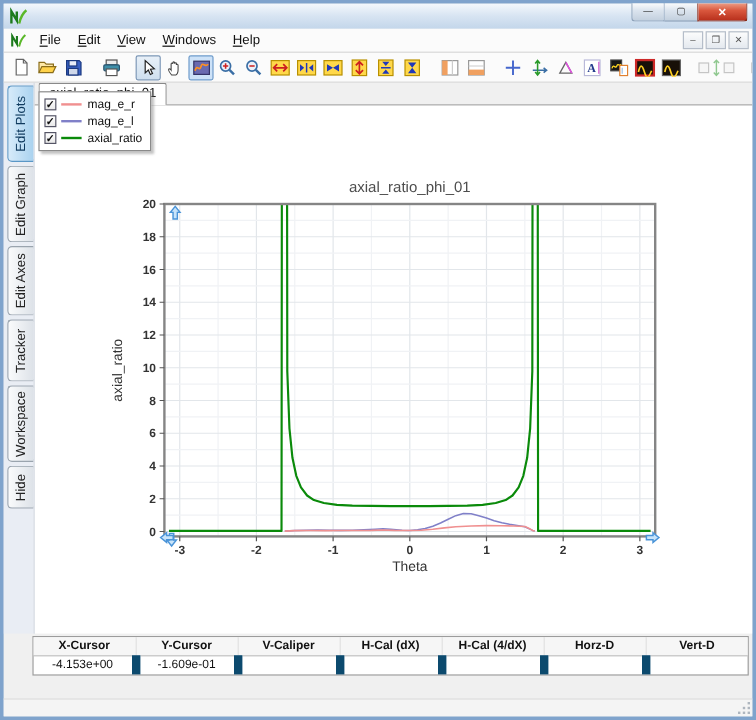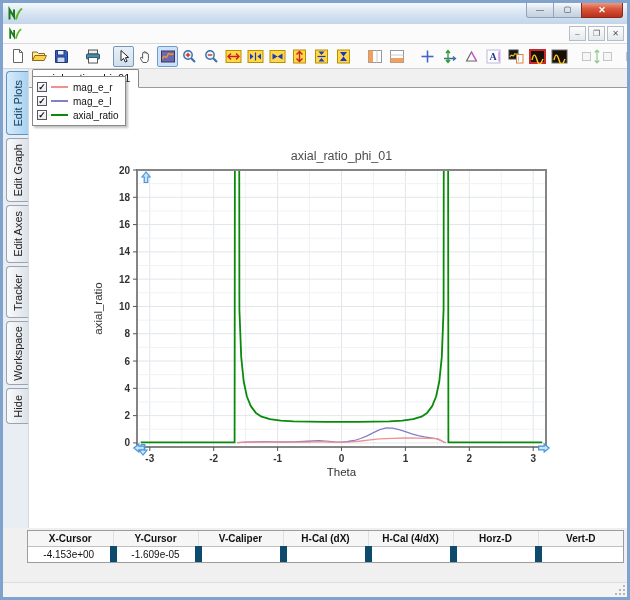--- a/index.html
+++ b/index.html
@@ -81,20 +81,21 @@
     </div>
   </div>
 
   <div class="menubar">
     <span class="mdi-logo">
       <svg width="14" height="14" viewBox="0 0 16 16">
         <path d="M2.5 13.5 V3.5 L7 11 V3.5" stroke="#1c7a1c" stroke-width="2" fill="none"></path>
         <path d="M9 13.5 C10.5 7 12.5 4.5 15 2.5" stroke="#5ab82a" stroke-width="2" fill="none"></path>
       </svg>
     </span>
+    <span id="menu-items"><span class="menu-item"><u>F</u>ile</span><span class="menu-item"><u>E</u>dit</span><span class="menu-item"><u>V</u>iew</span><span class="menu-item"><u>W</u>indows</span><span class="menu-item"><u>H</u>elp</span></span>
     <div class="mdi-controls">
       <div class="mdi-btn">–</div>
       <div class="mdi-btn">❐</div>
       <div class="mdi-btn">✕</div>
     </div>
   </div>
 
   <div class="toolbar" id="toolbar">
       <div class="tbtn">
         <span>
@@ -474,21 +475,21 @@
             <th>V-Caliper</th>
             <th>H-Cal (dX)</th>
             <th>H-Cal (4/dX)</th>
             <th>Horz-D</th>
             <th>Vert-D</th>
           </tr>
         </thead>
       <tbody>
           <tr id="status-values">
             <td>-4.153e+00</td>
-            <td>-1.609e-05</td>
+            <td>-1.609e-01</td>
             <td></td>
             <td></td>
             <td></td>
             <td></td>
             <td></td>
           </tr>
         </tbody>
     </table>
   </div>
 

